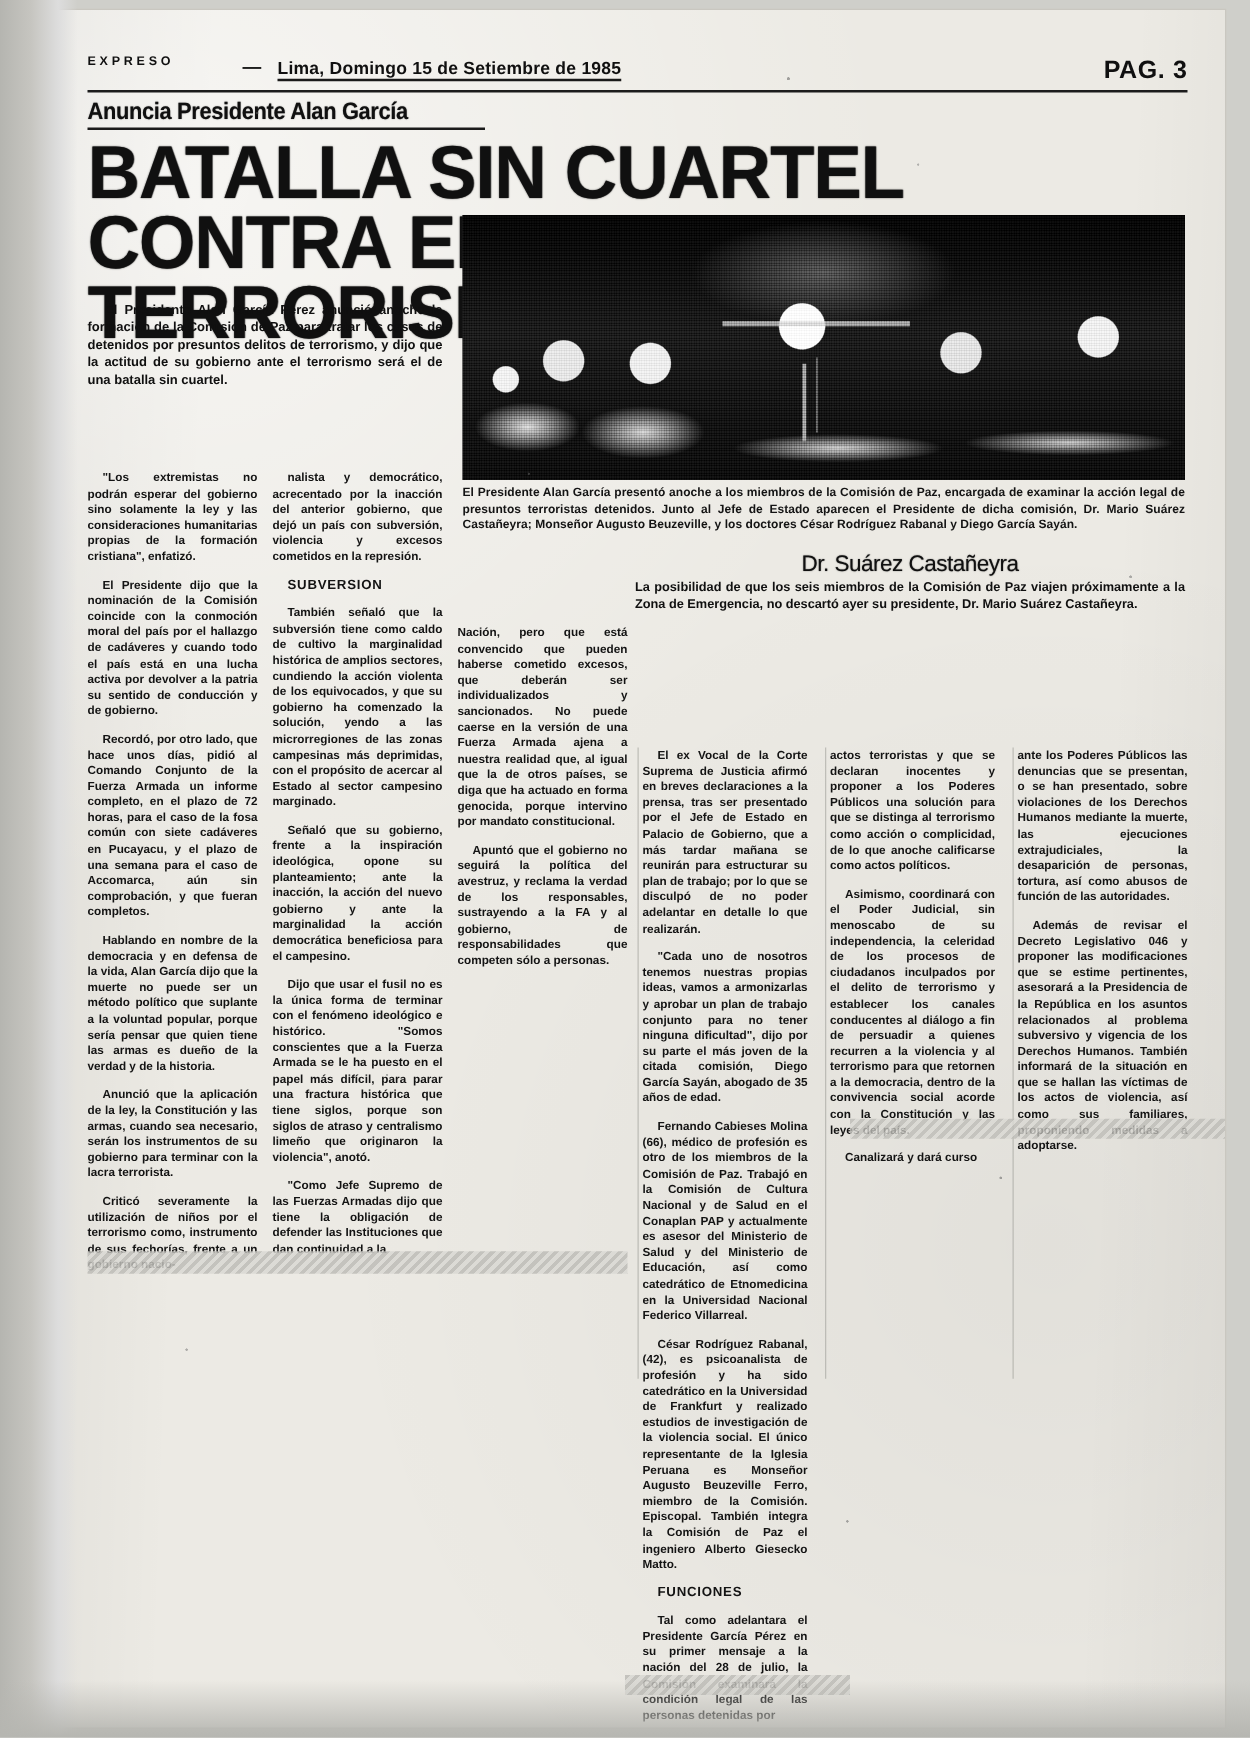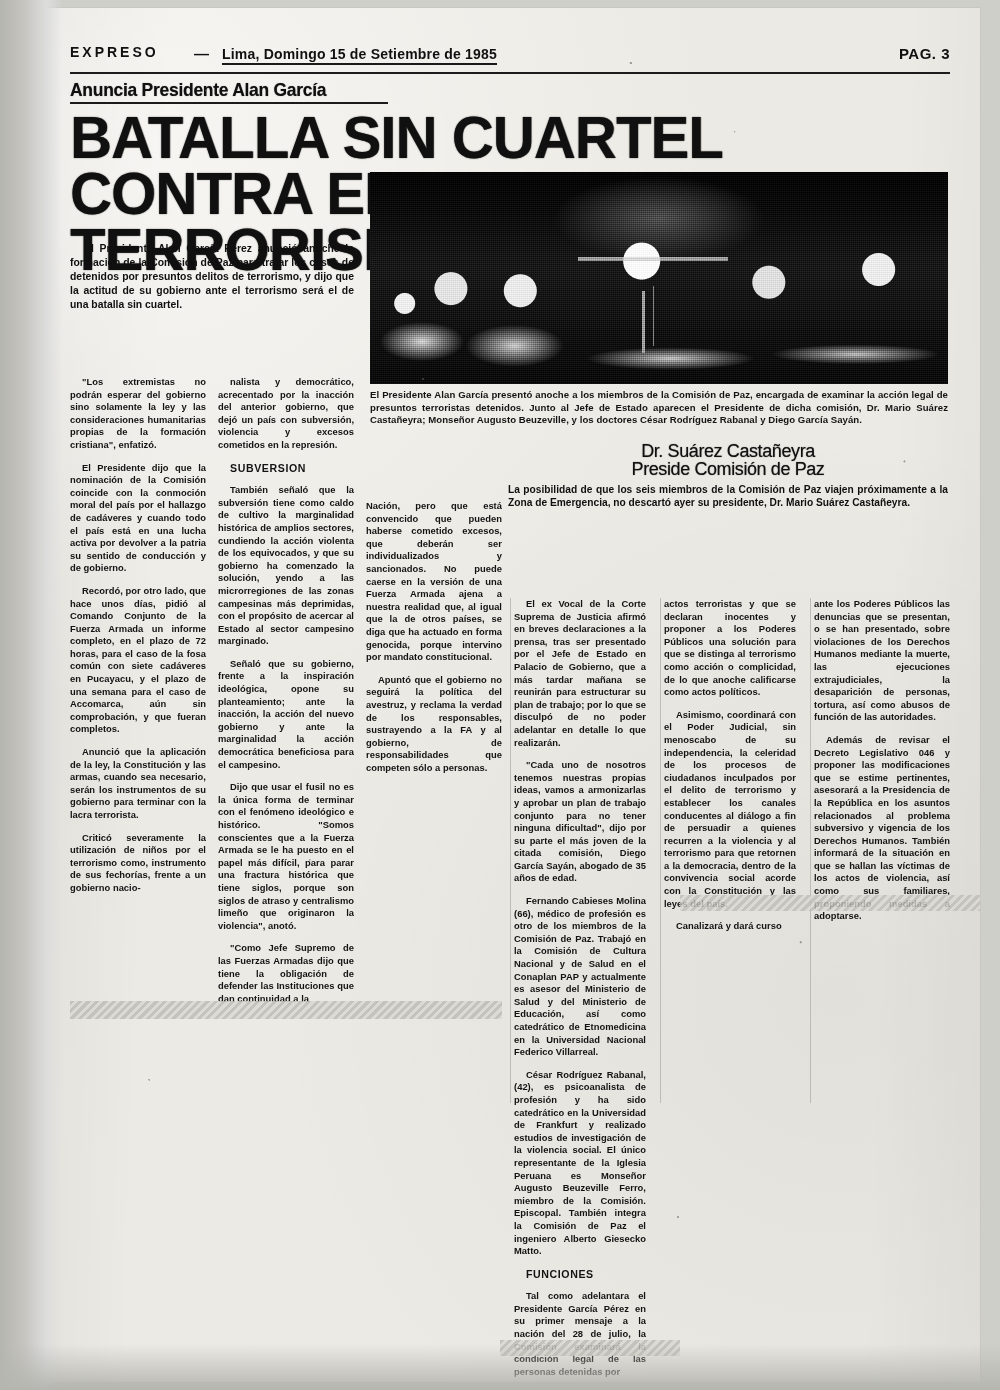--- a/index.html
+++ b/index.html
@@ -36,30 +36,30 @@
     background:linear-gradient(0deg,#b6b6b1 0%,rgba(207,207,202,0) 100%);
     pointer-events:none;
   }
 
   .content{position:absolute;left:70px;top:44px;width:880px;color:#101010;}
 
   
   .masthead{position:relative;height:26px;}
   .masthead .paper{
     position:absolute;left:0;top:0;
-    font-weight:bold;font-size:14px;letter-spacing:3px;
+    font-weight:bold;font-size:10px;letter-spacing:3px;
   }
   .masthead .dash{position:absolute;left:124px;top:1px;font-size:15px;font-weight:bold;}
   .masthead .dateline{
     position:absolute;left:152px;top:2px;
     font-weight:bold;font-size:14px;letter-spacing:.2px;
     border-bottom:2px solid #1a1a1a;padding-bottom:1px;
   }
   .masthead .pageno{
-    position:absolute;right:0;top:1px;font-weight:bold;font-size:15px;letter-spacing:.5px;
+    position:absolute;right:0;top:1px;font-weight:bold;font-size:20px;letter-spacing:.5px;
   }
   .rule-top{height:2px;background:#1c1c1c;margin-top:2px;}
 
   
   .kicker{
     font-size:19px;font-weight:bold;letter-spacing:-.3px;margin-top:5px;
     font-family:"Liberation Sans", sans-serif;
     transform:scaleX(.92);transform-origin:left center;
     text-shadow:0 0 1px rgba(0,0,0,.55);
   }
@@ -215,33 +215,33 @@
         <div class="arms"></div>
         <div class="mic"></div>
         <div class="noise"></div>
       </div>
       <div class="caption">El Presidente Alan García presentó anoche a los miembros de la Comisión de Paz, encargada de examinar la acción legal de presuntos terroristas detenidos. Junto al Jefe de Estado aparecen el Presidente de dicha comisión, Dr. Mario Suárez Castañeyra; Monseñor Augusto Beuzeville, y los doctores César Rodríguez Rabanal y Diego García Sayán.</div>
     </div>
 
     <div class="subhead-block">
       <div class="subheadline">
         <span>Dr. Suárez Castañeyra</span>
-        <span class="r2">Preside Comisión de Paz</span>
       </div>
       <div class="sub-lead">La posibilidad de que los seis miembros de la Comisión de Paz viajen próximamente a la Zona de Emergencia, no descartó ayer su presidente, Dr. Mario Suárez Castañeyra.</div>
     </div>
 
     <div class="cols">
 
       <div style="position:absolute;left:0;top:0;width:284px;font-size:10.4px;line-height:14px;font-weight:bold;text-align:justify;text-indent:14px;">El Presidente Alan García Pérez anunció anoche la formación de la Comisión de Paz para tratar los casos de detenidos por presuntos delitos de terrorismo, y dijo que la actitud de su gobierno ante el terrorismo será el de una batalla sin cuartel.</div>
 
       <div class="col" id="col1" style="top:134px;">
         <p>"Los extremistas no podrán esperar del gobierno sino solamente la ley y las consideraciones humanitarias propias de la formación cristiana", enfatizó.</p>
         <p>El Presidente dijo que la nominación de la Comisión coincide con la conmoción moral del país por el hallazgo de cadáveres y cuando todo el país está en una lucha activa por devolver a la patria su sentido de conducción y de gobierno.</p>
         <p>Recordó, por otro lado, que hace unos días, pidió al Comando Conjunto de la Fuerza Armada un informe completo, en el plazo de 72 horas, para el caso de la fosa común con siete cadáveres en Pucayacu, y el plazo de una semana para el caso de Accomarca, aún sin comprobación, y que fueran completos.</p>
+        <p>Hablando en nombre de la democracia y en defensa de la vida, Alan García dijo que la muerte no puede ser un método político que suplante a la voluntad popular, porque sería pensar que quien tiene las armas es dueño de la verdad y de la historia.</p>
         <p>Anunció que la aplicación de la ley, la Constitución y las armas, cuando sea necesario, serán los instrumentos de su gobierno para terminar con la lacra terrorista.</p>
         <p>Criticó severamente la utilización de niños por el terrorismo como, instrumento de sus fechorías, frente a un gobierno nacio-</p>
       </div>
 
       <div class="col" id="col2" style="top:134px;">
         <p>nalista y democrático, acrecentado por la inacción del anterior gobierno, que dejó un país con subversión, violencia y excesos cometidos en la represión.</p>
         <p class="sec-head">SUBVERSION</p>
         <p>También señaló que la subversión tiene como caldo de cultivo la marginalidad histórica de amplios sectores, cundiendo la acción violenta de los equivocados, y que su gobierno ha comenzado la solución, yendo a las microrregiones de las zonas campesinas más deprimidas, con el propósito de acercar al Estado al sector campesino marginado.</p>
         <p>Señaló que su gobierno, frente a la inspiración ideológica, opone su planteamiento; ante la inacción, la acción del nuevo gobierno y ante la marginalidad la acción democrática beneficiosa para el campesino.</p>
         <p>Dijo que usar el fusil no es la única forma de terminar con el fenómeno ideológico e histórico. "Somos conscientes que a la Fuerza Armada se le ha puesto en el papel más difícil, para parar una fractura histórica que tiene siglos, porque son siglos de atraso y centralismo limeño que originaron la violencia", anotó.</p>

